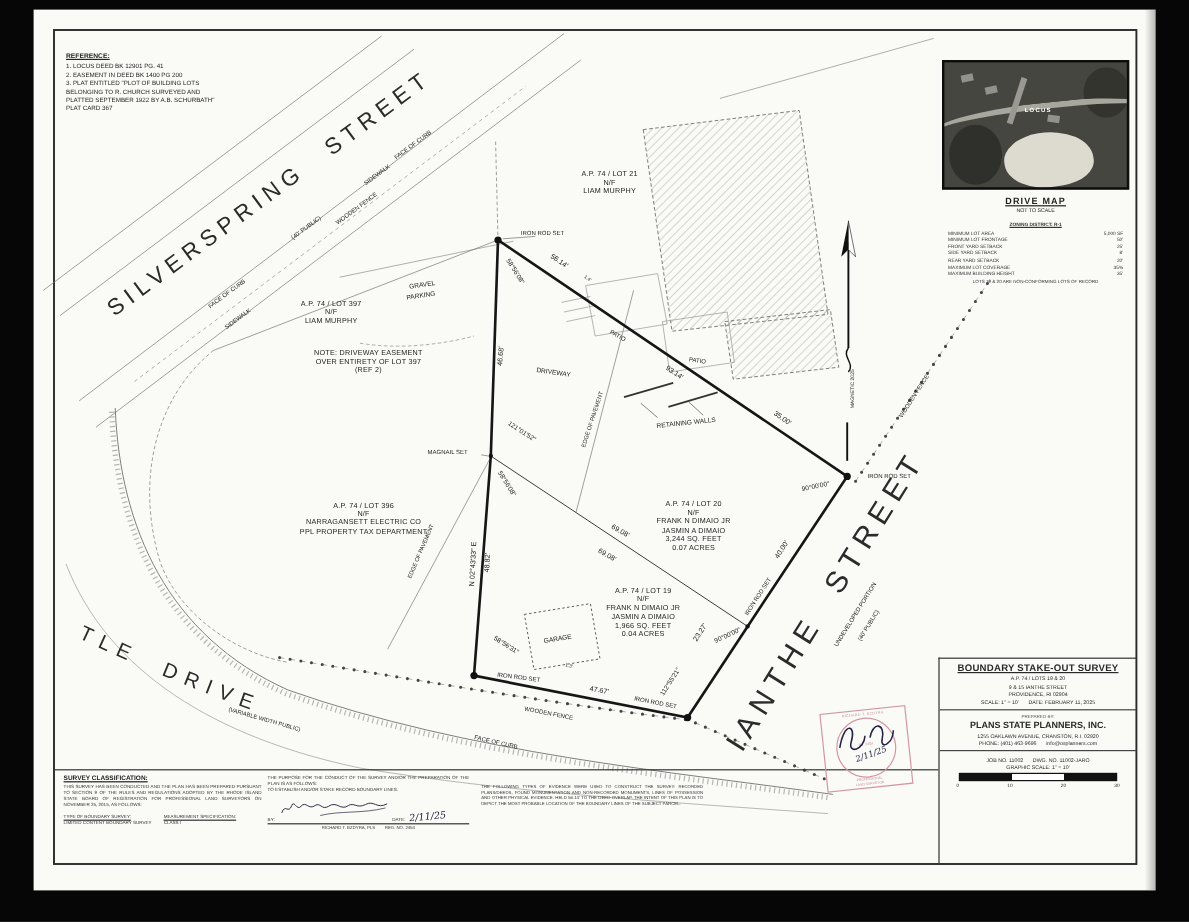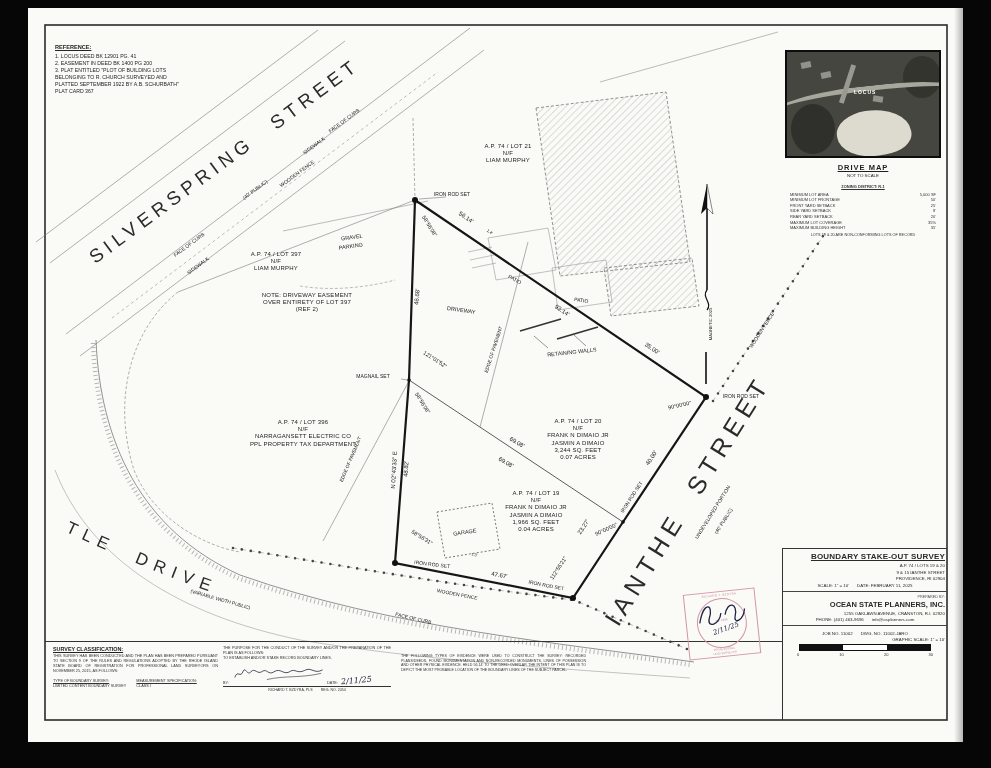--- a/index.html
+++ b/index.html
@@ -36,21 +36,21 @@
   .a-b3{left:86px;top:44px;transform:rotate(8deg);}
   .a-locus{position:absolute;left:44%;top:36%;color:#fff;font-size:5px;letter-spacing:1px;font-weight:bold;}
   .locus-title{margin-top:5px;font-size:7.5px;font-weight:bold;text-decoration:underline;letter-spacing:1px;}
   .locus-sub{font-size:4.4px;margin-top:1px;}
   .zoning{width:146px;margin:6px auto 0;text-align:left;font-size:4px;line-height:5.6px;color:#333;}
   .zoning .zt{text-align:center;font-weight:bold;text-decoration:underline;margin-bottom:2px;}
   .zrow{display:flex;justify-content:space-between;}
   .znote{margin-top:2px;font-size:3.8px;text-align:center;}
   
   .titleblock{left:782px;top:548px;width:165px;height:172px;border-left:1.3px solid #333;
-              border-top:1.3px solid #333;text-align:right;font-size:4.4px;color:#2a2a2a;box-sizing:border-box;}
+              border-top:1.3px solid #333;text-align:center;font-size:4.4px;color:#2a2a2a;box-sizing:border-box;}
   .tb-sec{border-bottom:1px solid #444;padding:3px 2px 3px;}
   .tb-sec:last-child{border-bottom:none;}
   .tb-title{font-size:8px;font-weight:bold;text-decoration:underline;letter-spacing:.2px;margin-bottom:2px;}
   .tb-line{margin-top:1.5px;}
   .tb-row{display:flex;justify-content:center;gap:8px;margin-top:1.5px;}
   .tb-small{font-size:3.8px;color:#555;}
   .tb-name{font-size:8px;font-weight:bold;margin:1.5px 0;}
   .tb-firm{font-size:7.5px;font-weight:bold;margin:1.5px 0;}
   .sbar{width:130px;height:5px;margin:2px auto 0;border:1px solid #111;
         background:linear-gradient(90deg,#111 0 33.3%,#fff 33.3% 66.6%,#111 66.6% 100%);}
@@ -332,21 +332,21 @@
       <div class="tb-line">A.P. 74 / LOTS 19 &amp; 20</div>
       <div class="tb-line">9 &amp; 15 IANTHE STREET</div>
       <div class="tb-line">PROVIDENCE, RI 02904</div>
       <div class="tb-row">
         <span>SCALE: 1" = 10'</span>
         <span>DATE: FEBRUARY 11, 2025</span>
       </div>
     </div>
     <div class="tb-sec">
       <div class="tb-small">PREPARED BY:</div>
-      <div class="tb-firm">OCEAN STATE PLANNERS, INC.</div>
+      <div class="tb-firm">PLANS STATE PLANNERS, INC.</div>
       <div class="tb-line">1255 OAKLAWN AVENUE, CRANSTON, R.I. 02920</div>
       <div class="tb-row">
         <span>PHONE: (401) 463-9696</span>
         <span>info@osplanners.com</span>
       </div>
     </div>
     <div class="tb-sec">
       <div class="tb-row">
         <span>JOB NO. 11002</span>
         <span>DWG. NO. 11002-JARO</span>

